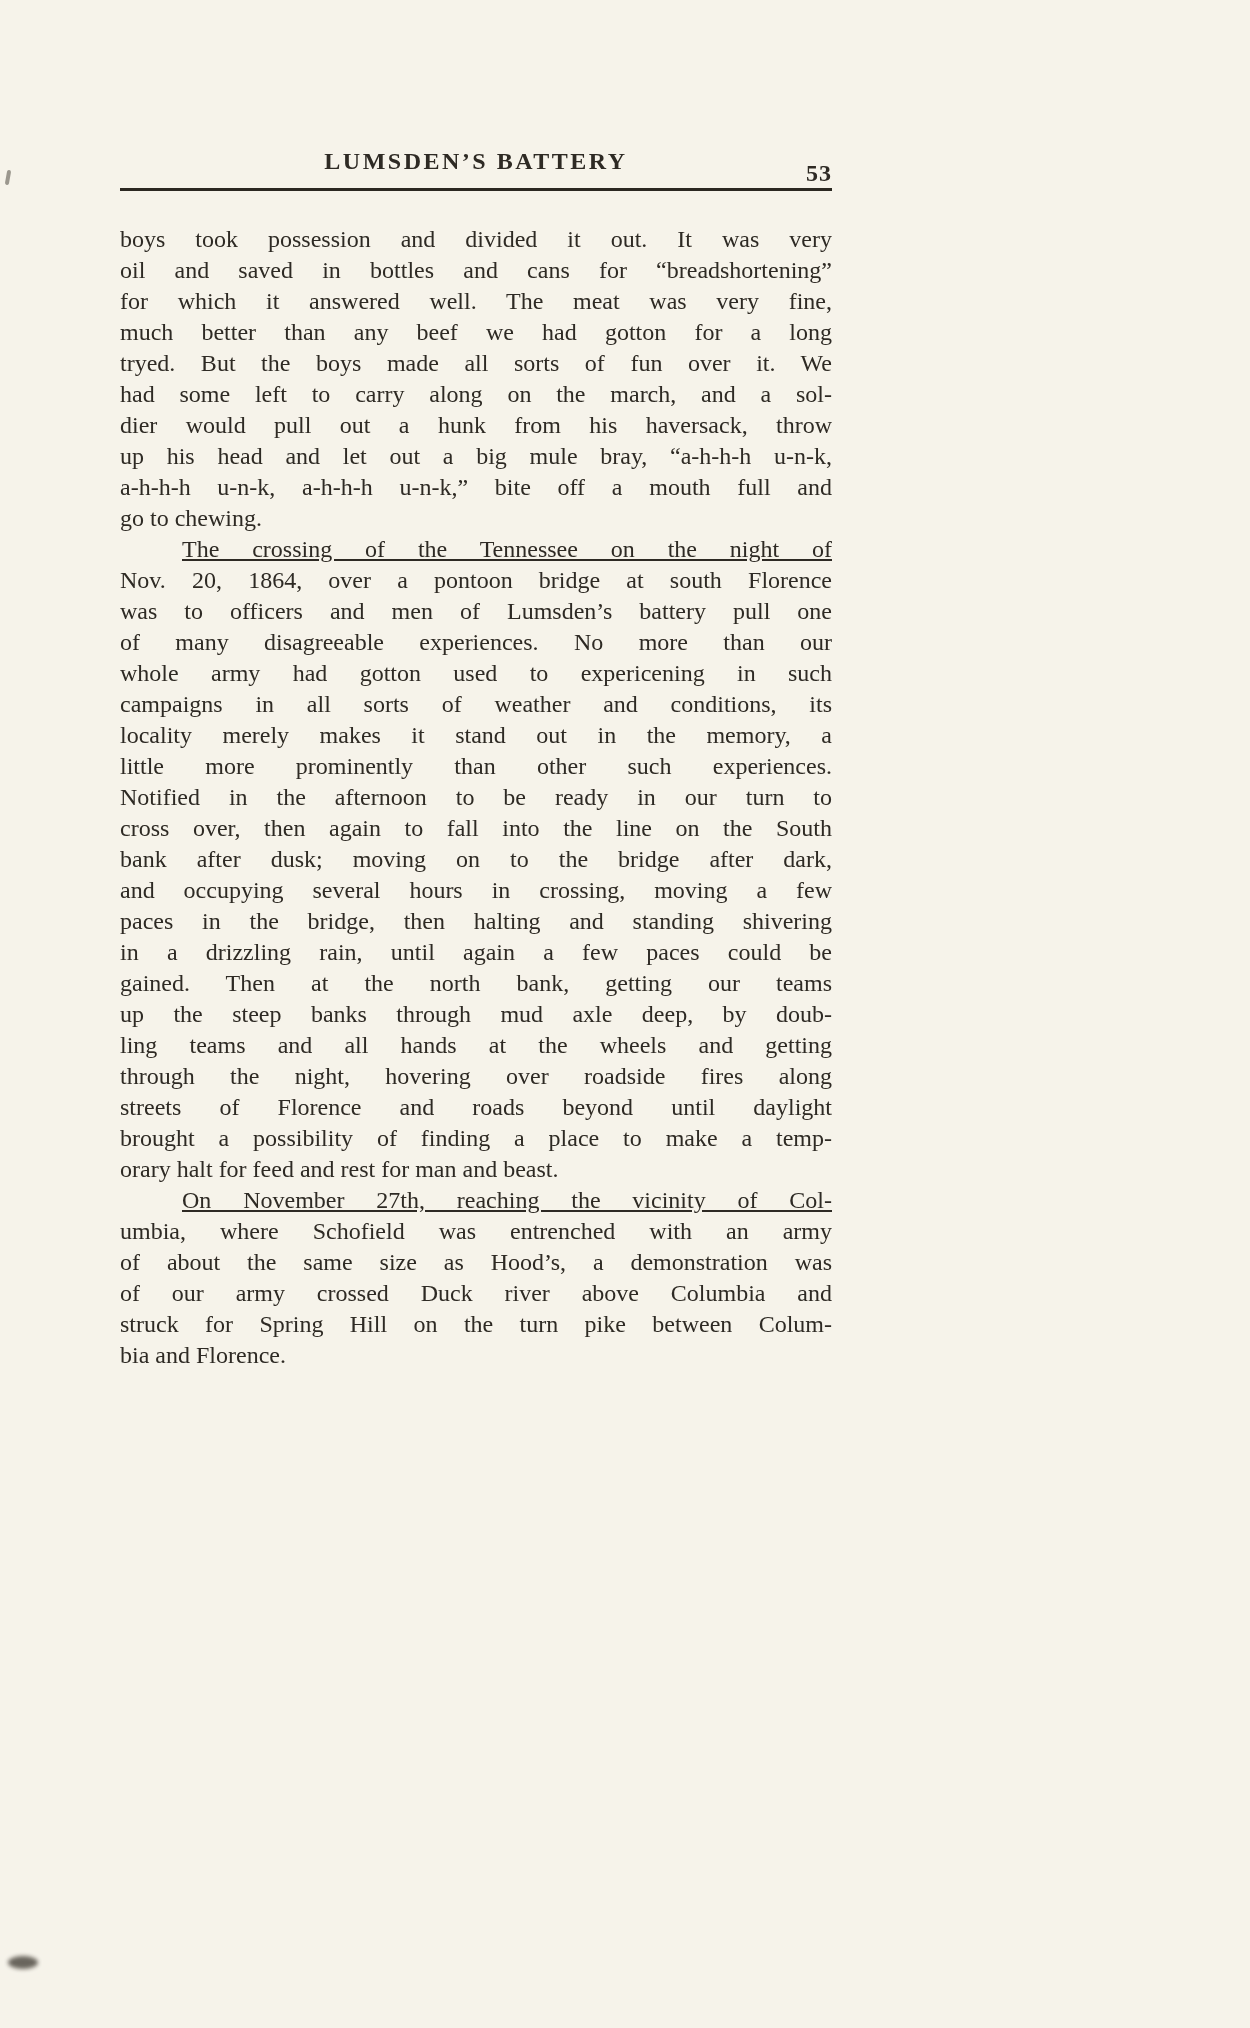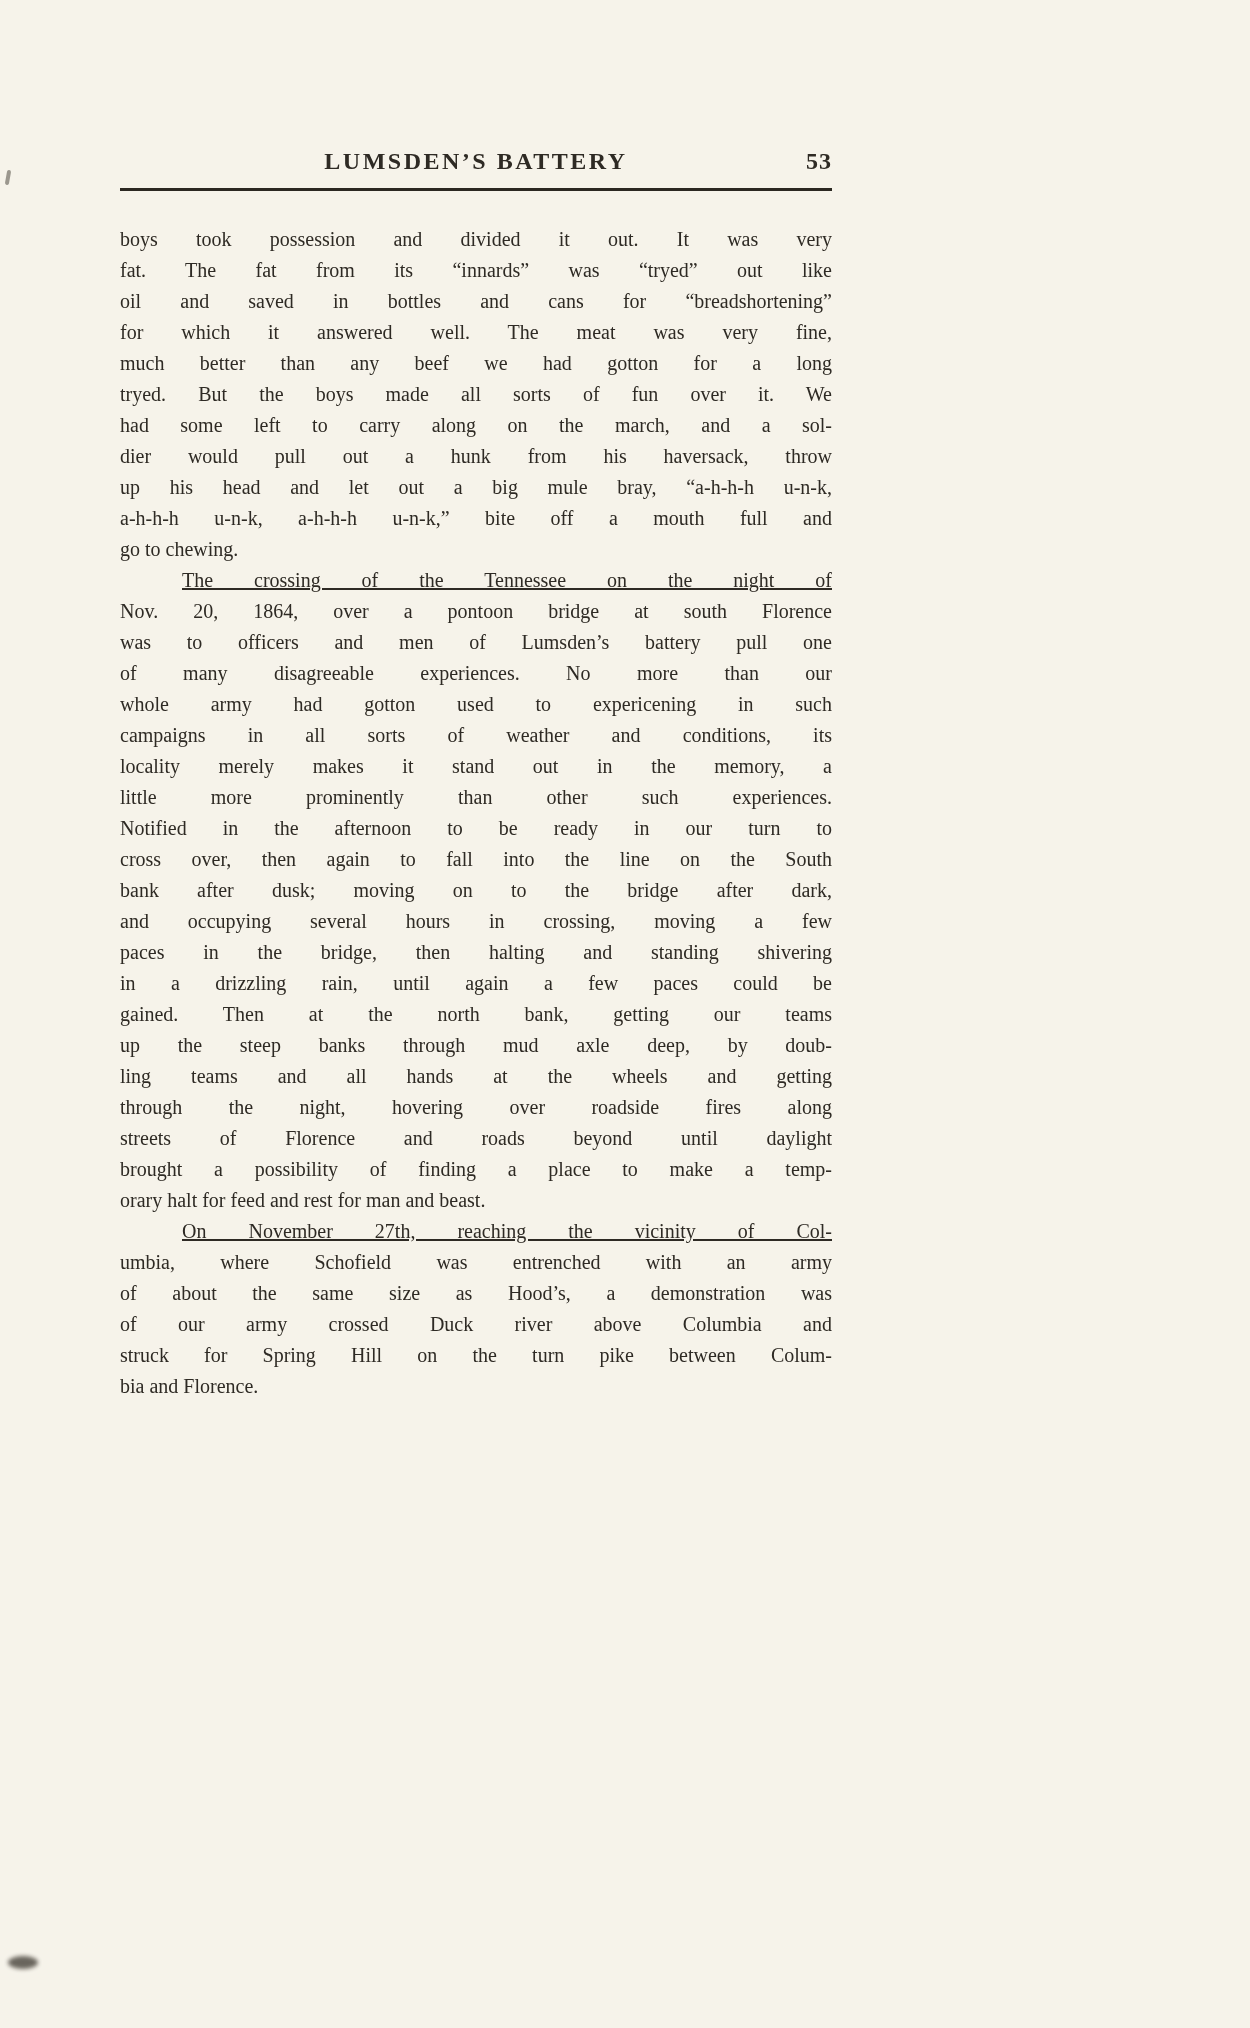--- a/index.html
+++ b/index.html
@@ -35,34 +35,34 @@
     right: 0;
     text-align: center;
     font-size: 24px;
     font-weight: bold;
     letter-spacing: 2.5px;
     white-space: nowrap;
   }
   .page-number {
     position: absolute;
     right: 0;
-    top: 0;
+    top: 12px;
     font-size: 24px;
     font-weight: bold;
     letter-spacing: 1px;
   }
   .header-rule {
     margin: 10px 0 0 0;
     border: 0;
     border-top: 3px solid #2b2821;
     width: 100%;
   }
   .page-body {
     margin-top: 33px;
-    font-size: 20px;
+    font-size: 24px;
     line-height: 31px;
   }
   .para {
     margin: 0;
   }
   .line {
     text-align: justify;
     text-align-last: justify;
   }
   .line.last {
@@ -110,21 +110,20 @@
       <div class="page-title">LUMSDEN’S BATTERY</div>
       <div class="page-number">53</div>
     </div>
 
     <hr class="header-rule">
 
     <div class="page-body">
 
     <div class="para">
           <div class="line">boys took possession and divided it out.  It was very</div>
-          <div class="line">fat.  The fat from its “innards” was “tryed” out like</div>
           <div class="line">oil and saved in bottles and cans for “breadshortening”</div>
           <div class="line">for which it answered well.  The meat was very fine,</div>
           <div class="line">much better than any beef we had gotton for a long</div>
           <div class="line">tryed.  But the boys made all sorts of fun over it.  We</div>
           <div class="line">had some left to carry along on the march, and a sol-</div>
           <div class="line">dier would pull out a hunk from his haversack, throw</div>
           <div class="line">up his head and let out a big mule bray, “a-h-h-h u-n-k,</div>
           <div class="line">a-h-h-h u-n-k, a-h-h-h u-n-k,” bite off a mouth full and</div>
           <div class="line last">go to chewing.</div>
         </div>

